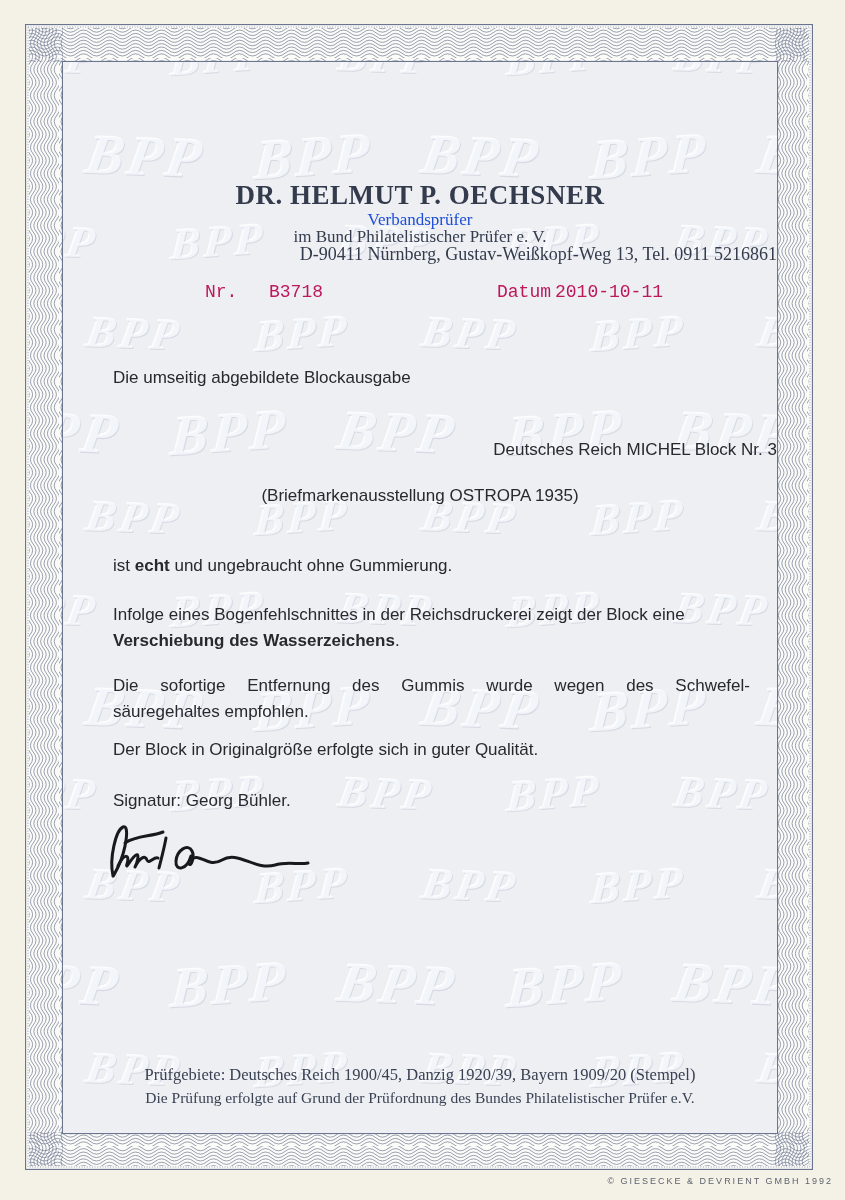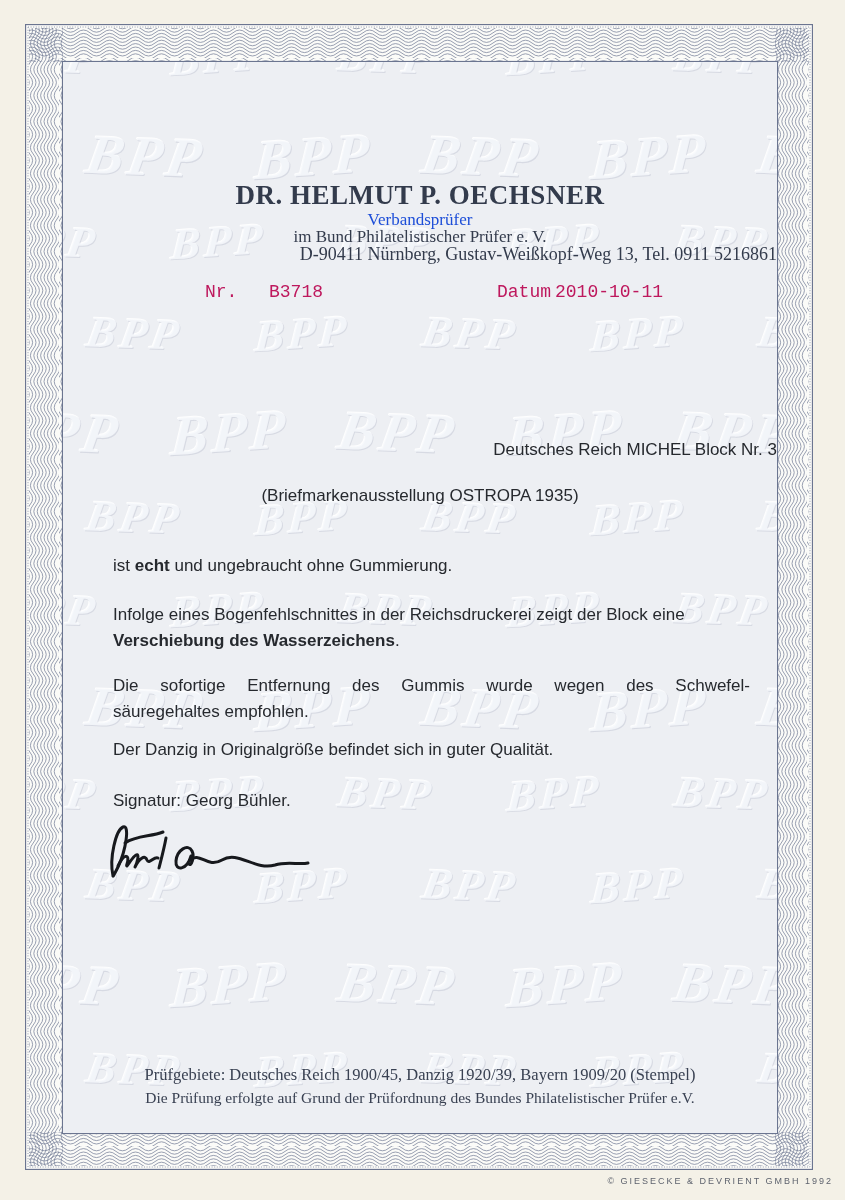--- a/index.html
+++ b/index.html
@@ -202,31 +202,32 @@
       <div class="abs association">im Bund Philatelistischer Prüfer e. V.</div>
       <div class="abs address">D-90411 Nürnberg, Gustav-Weißkopf-Weg 13, Tel. 0911 5216861</div>
 
       <div class="abs nr-row">
         <span class="nr-label">Nr.</span>
         <span class="nr-value">B3718</span>
         <span class="date-label">Datum</span>
         <span class="date-value">2010-10-11</span>
       </div>
 
+      <p class="abs sans p-intro">Die umseitig abgebildete Blockausgabe</p>
       <p class="abs sans p-item1">Deutsches Reich MICHEL Block Nr. 3</p>
       <p class="abs sans p-item2">(Briefmarkenausstellung OSTROPA 1935)</p>
       <p class="abs sans p-verdict">ist <b>echt</b> und ungebraucht ohne Gummierung.</p>
       <p class="abs sans p-finding">Infolge eines Bogenfehlschnittes in der Reichsdruckerei zeigt der Block eine <b>Verschiebung des Wasserzeichens</b>.</p>
 
       <div class="abs sans p-note">
         <div class="jline stretch">Die sofortige Entfernung des Gummis wurde wegen des Schwefel-</div>
         <div class="jline">säuregehaltes empfohlen.</div>
       </div>
 
-      <p class="abs sans p-cond">Der Danzig in Originalgröße befindet sich in guter Qualität.</p>
+      <p class="abs sans p-cond">Der Block in Originalgröße erfolgte sich in guter Qualität.</p>
       <p class="abs sans p-sig">Signatur: Georg Bühler.</p>
 
       <svg class="abs signature-svg" width="230" height="75" viewBox="0 0 230 75" aria-hidden="true">
         <g fill="none" stroke="#17191d" stroke-width="3" stroke-linecap="round" stroke-linejoin="round">
           <path d="M10,62 C6,44 13,16 20,13 C27,10 23,36 15,53 C12,59 10,63 10,62"></path>
           <path d="M15,52 C22,38 27,41 24,50 C22,57 29,43 33,41 C37,39 34,49 32,53 C36,45 42,40 44,46 C46,51 51,42 55,44"></path>
           <path d="M63,24 C61,35 58,46 56,54"></path>
           <path d="M22,29 C34,21 48,23 60,18"></path>
           <path d="M88,42 C84,56 72,58 73,47 C74,36 85,29 89,37 C92,43 88,53 86,50"></path>
           <path d="M87,46 C97,37 104,55 119,46 C135,36 152,57 172,51 C184,47 196,51 205,49"></path>

